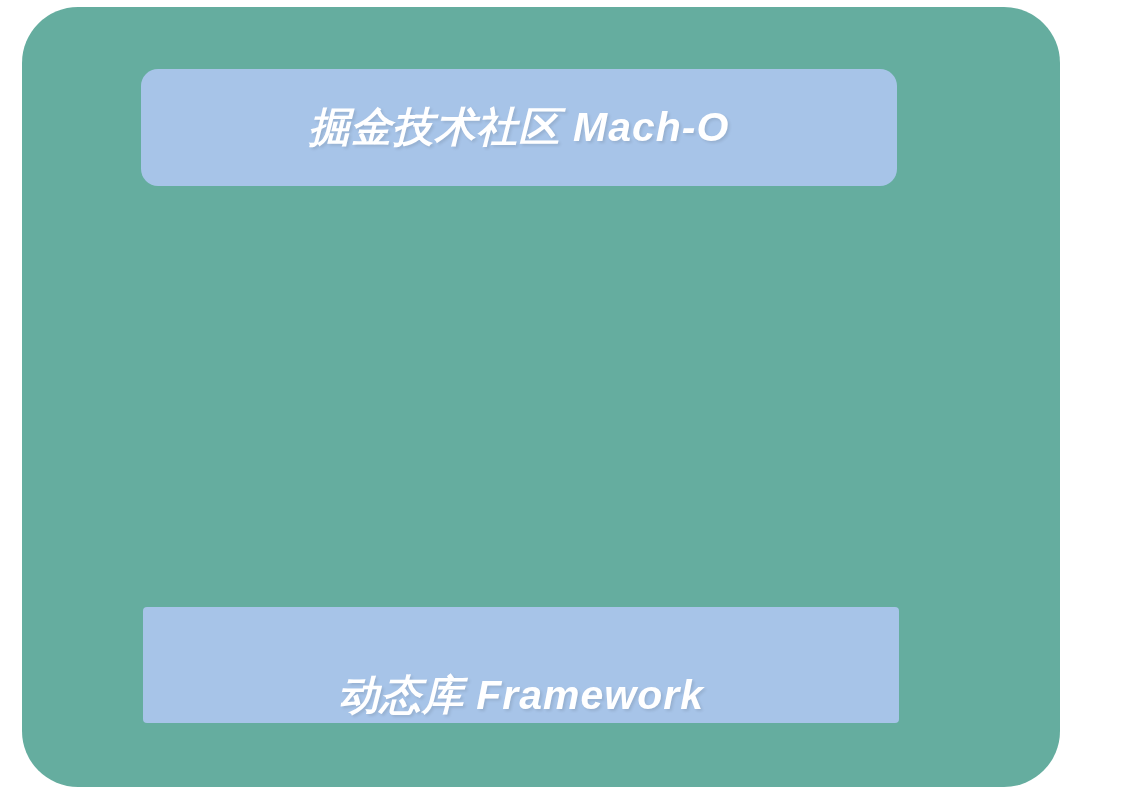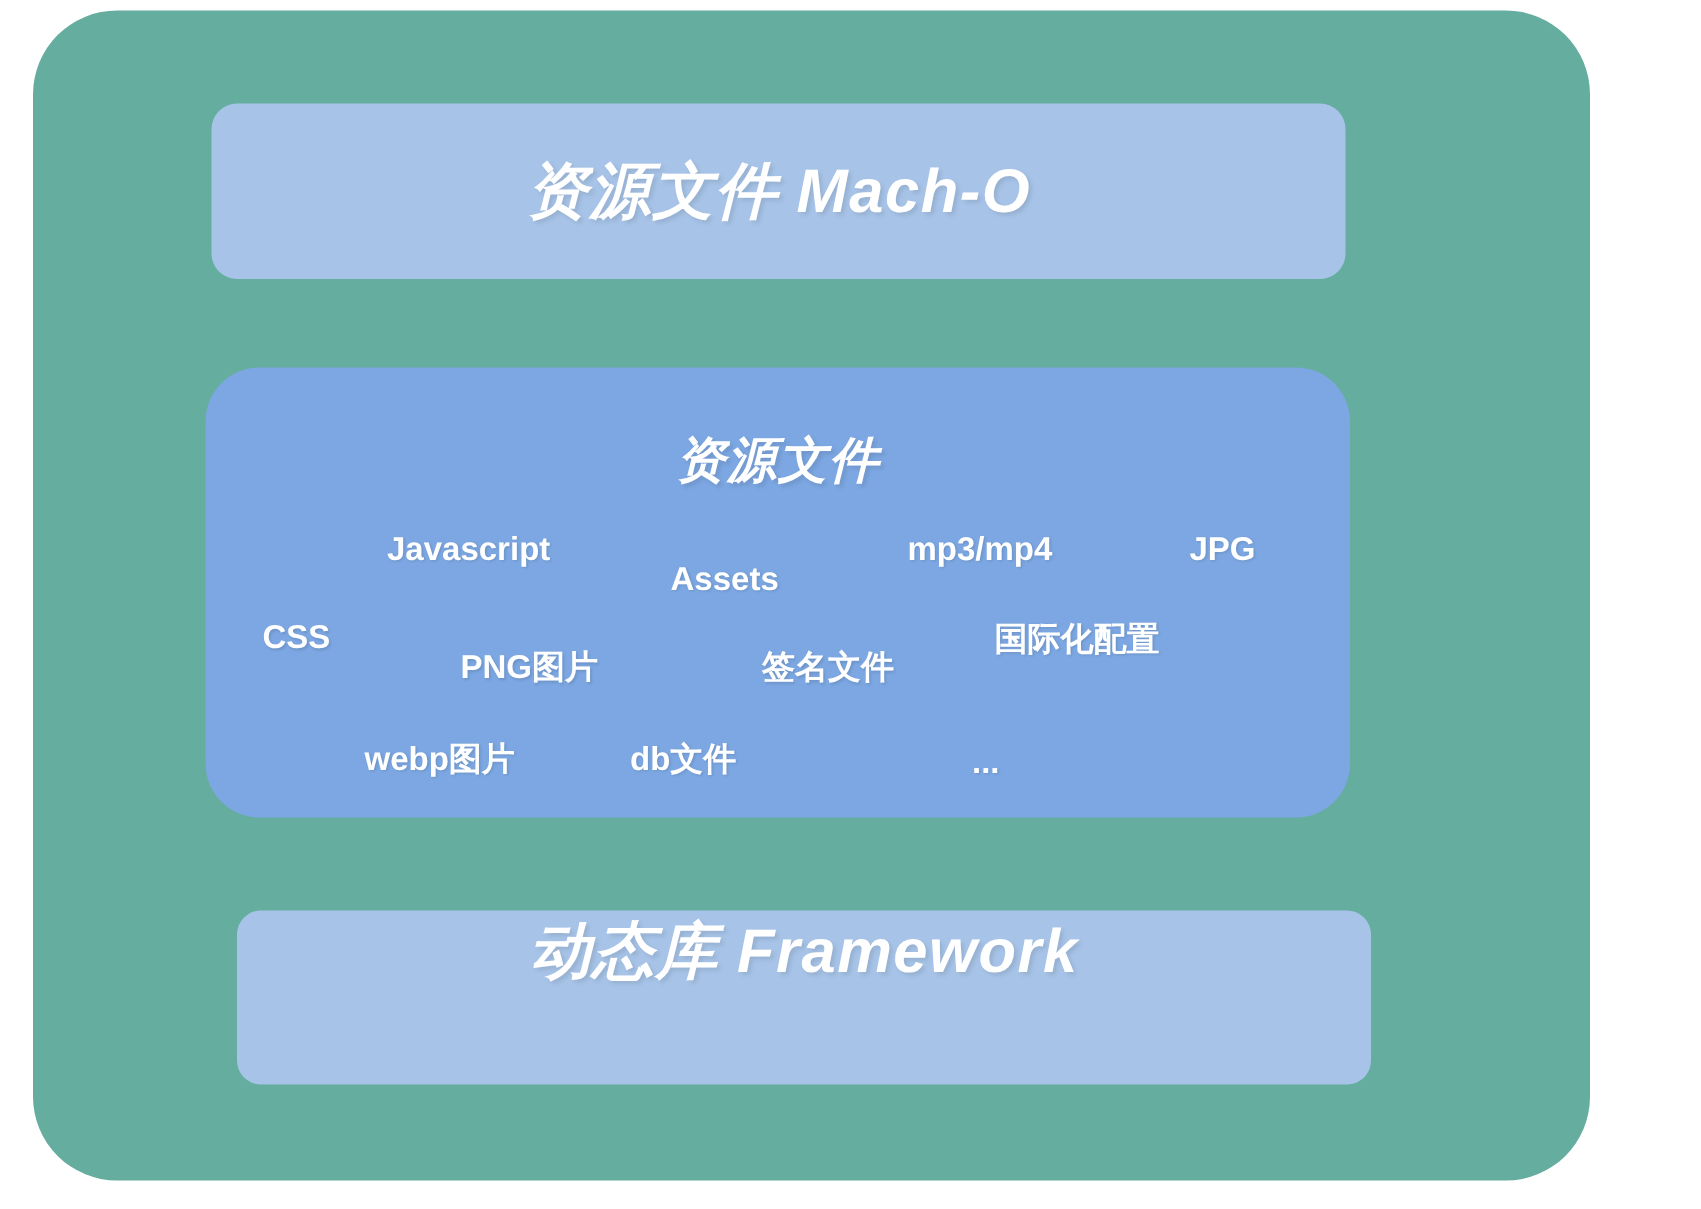--- a/index.html
+++ b/index.html
@@ -55,28 +55,28 @@
   #resource-card {
     left: 115px;      
     top: 238px;       
     width: 763px;
     height: 300px;
     background: #7ca7e2;
     border-radius: 36px;
   }
 
   #framework-card {
-    left: 136px;
+    left: 121px;
     top: 600px;       
     width: 756px;
     height: 116px;
     background: #a7c4e8;
-    border-radius: 16px;
+    border-radius: 4px;
     display: flex;
-    align-items: flex-start;
+    align-items: flex-end;
     justify-content: center;
   }
 
   
   .card-title {
     color: #ffffff;
     font-weight: bold;
     font-style: italic;
     font-size: 41px;
     letter-spacing: 1px;
@@ -125,39 +125,23 @@
   }
 </style>
 </head>
 <body>
 
 <div id="canvas">
 
   <div id="outer-container">
 
     <div class="card" id="exec-card">
-      <span class="card-title">资源文件 Mach-O</span>
+      <span class="card-title">掘金技术社区 Mach-O</span>
     </div>
 
-    <div class="card" id="resource-card">
-      <div id="resource-title">资源文件</div>
-      <div id="resource-labels">
-          <span class="res-label" style="left: 121px; top: 110px;">Javascript</span>
-          <span class="res-label" style="left: 468px; top: 110px;">mp3/mp4</span>
-          <span class="res-label" style="left: 656px; top: 110px;">JPG</span>
-          <span class="res-label" style="left: 310px; top: 130px;">Assets</span>
-          <span class="res-label" style="left: 38px; top: 169px;">CSS</span>
-          <span class="res-label" style="left: 526px; top: 170px;">国际化配置</span>
-          <span class="res-label" style="left: 170px; top: 189px;">PNG图片</span>
-          <span class="res-label" style="left: 371px; top: 189px;">签名文件</span>
-          <span class="res-label" style="left: 106px; top: 250px;">webp图片</span>
-          <span class="res-label" style="left: 283px; top: 250px;">db文件</span>
-          <span class="res-label" style="left: 511px; top: 252px;">...</span>
-        </div>
-    </div>
 
     <div class="card" id="framework-card">
       <span class="card-title">动态库 Framework</span>
     </div>
 
 
   </div>
 
 </div>
 

